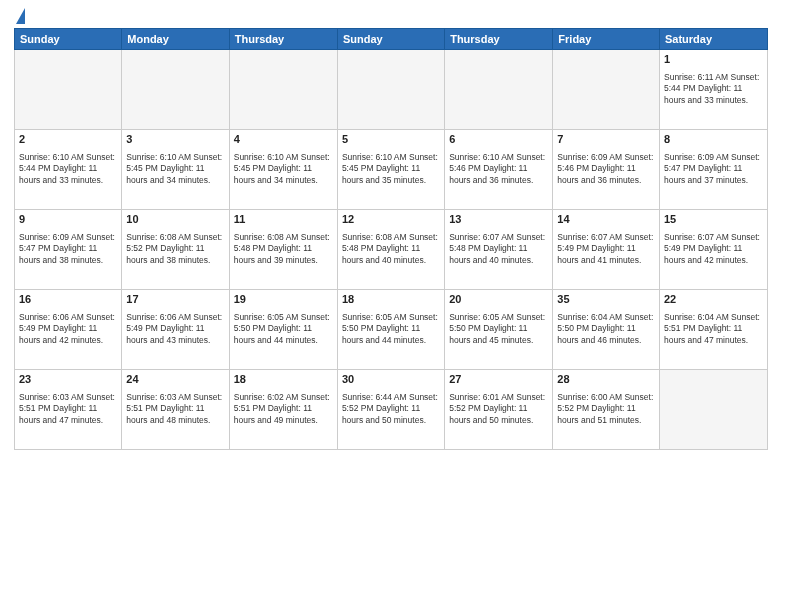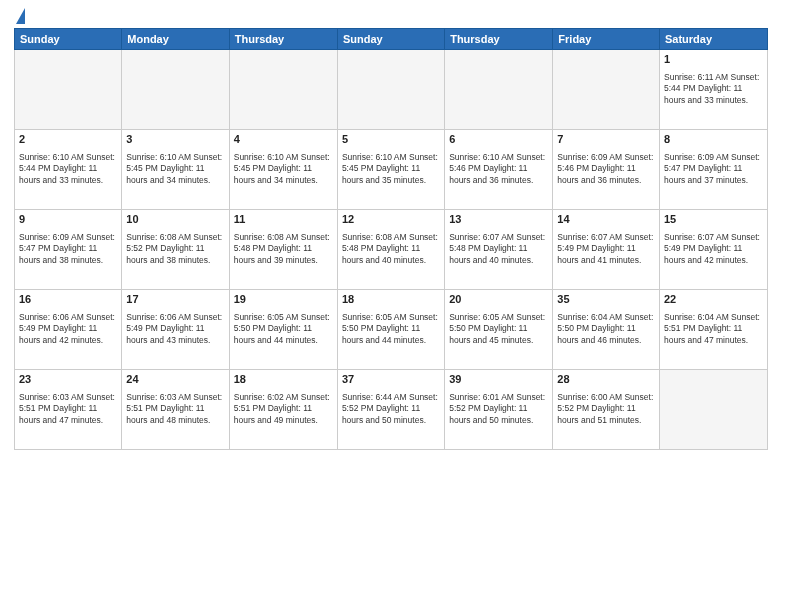--- a/index.html
+++ b/index.html
@@ -317,28 +317,28 @@
 and 48 minutes.</div>
           </td>
           <td>
             <span class="day-num">18</span>
             <div class="day-info">Sunrise: 6:02 AM
 Sunset: 5:51 PM
 Daylight: 11 hours
 and 49 minutes.</div>
           </td>
           <td>
-            <span class="day-num">37</span>
+            <span class="day-num">30</span>
             <div class="day-info">Sunrise: 6:44 AM
 Sunset: 5:52 PM
 Daylight: 11 hours
 and 50 minutes.</div>
           </td>
           <td>
-            <span class="day-num">39</span>
+            <span class="day-num">27</span>
             <div class="day-info">Sunrise: 6:01 AM
 Sunset: 5:52 PM
 Daylight: 11 hours
 and 50 minutes.</div>
           </td>
           <td>
             <span class="day-num">28</span>
             <div class="day-info">Sunrise: 6:00 AM
 Sunset: 5:52 PM
 Daylight: 11 hours

